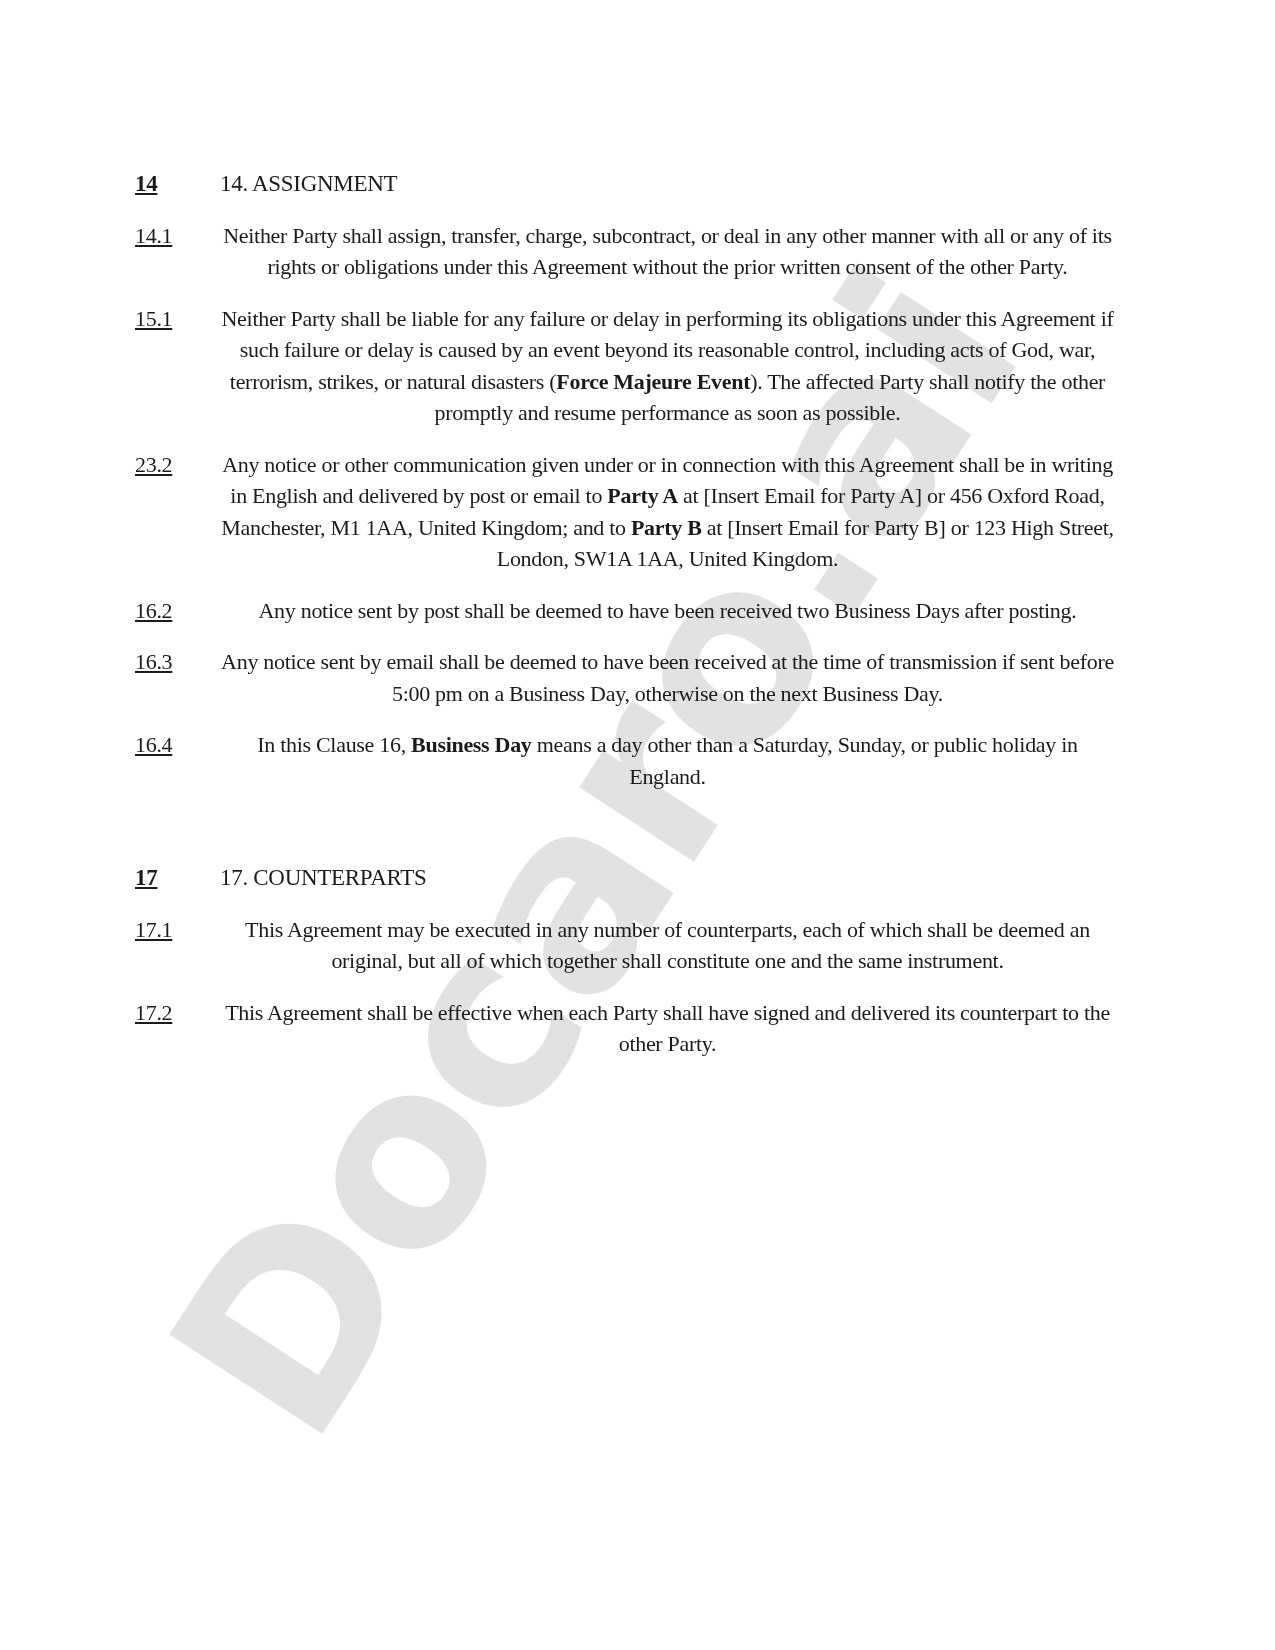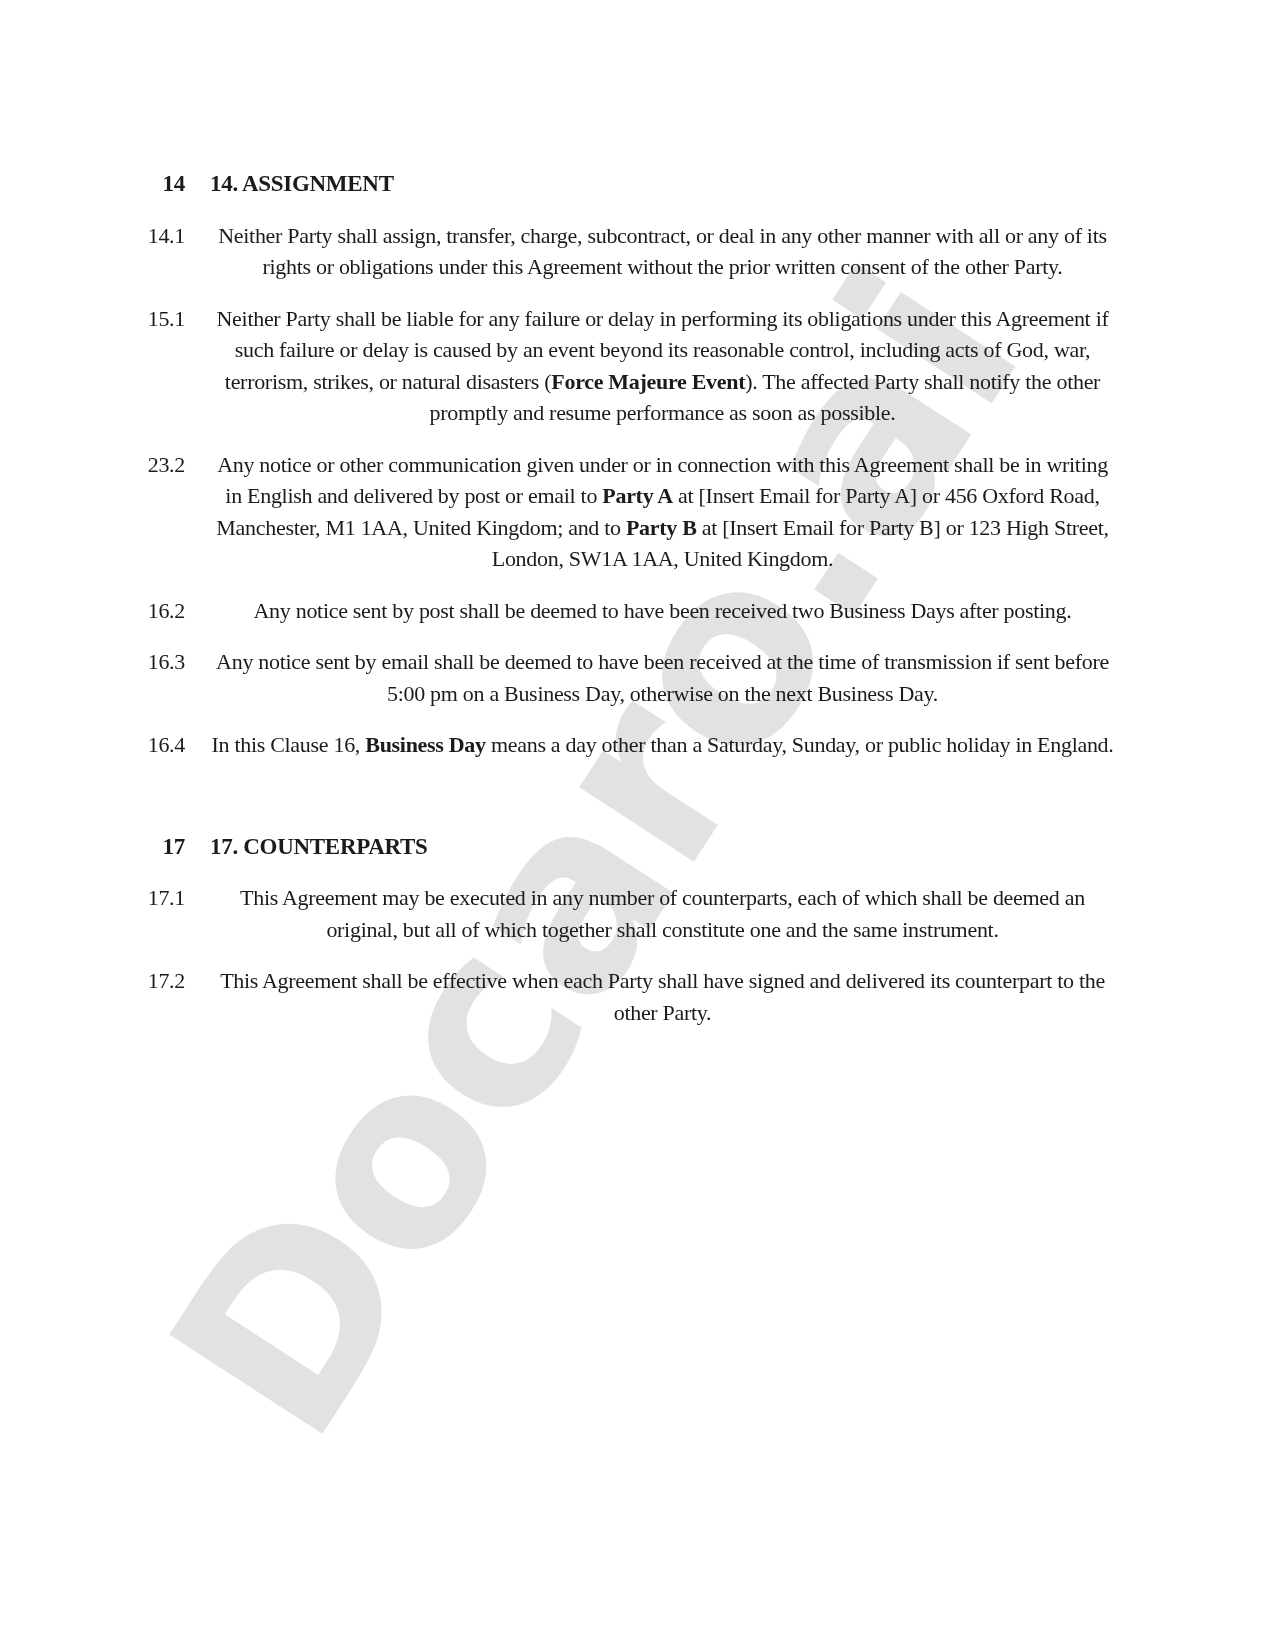--- a/index.html
+++ b/index.html
@@ -38,35 +38,36 @@
     line-height: 31.5px;
     letter-spacing: -0.3px;
   }
   .row {
     display: flex;
     align-items: flex-start;
   }
   .num {
     flex: none;
     width: 50px;
-    text-align: right;
-    margin-right: 25px;
+    text-align: left;
+    margin-right: 35px;
+    text-decoration: underline;
   }
   .heading-row {
     margin-top: 70px;
     font-weight: 700;
     font-size: 23px;
   }
   .section:first-child .heading-row {
     margin-top: 0;
   }
   .heading-text {
     margin: 0;
     font-size: 23px;
-    font-weight: 700;
+    font-weight: 400;
     line-height: 31.5px;
     font-family: inherit;
   }
   .clause {
     margin-top: 20px;
   }
   .clause-text {
     margin: 0;
     flex: 1;
     text-align: center;

